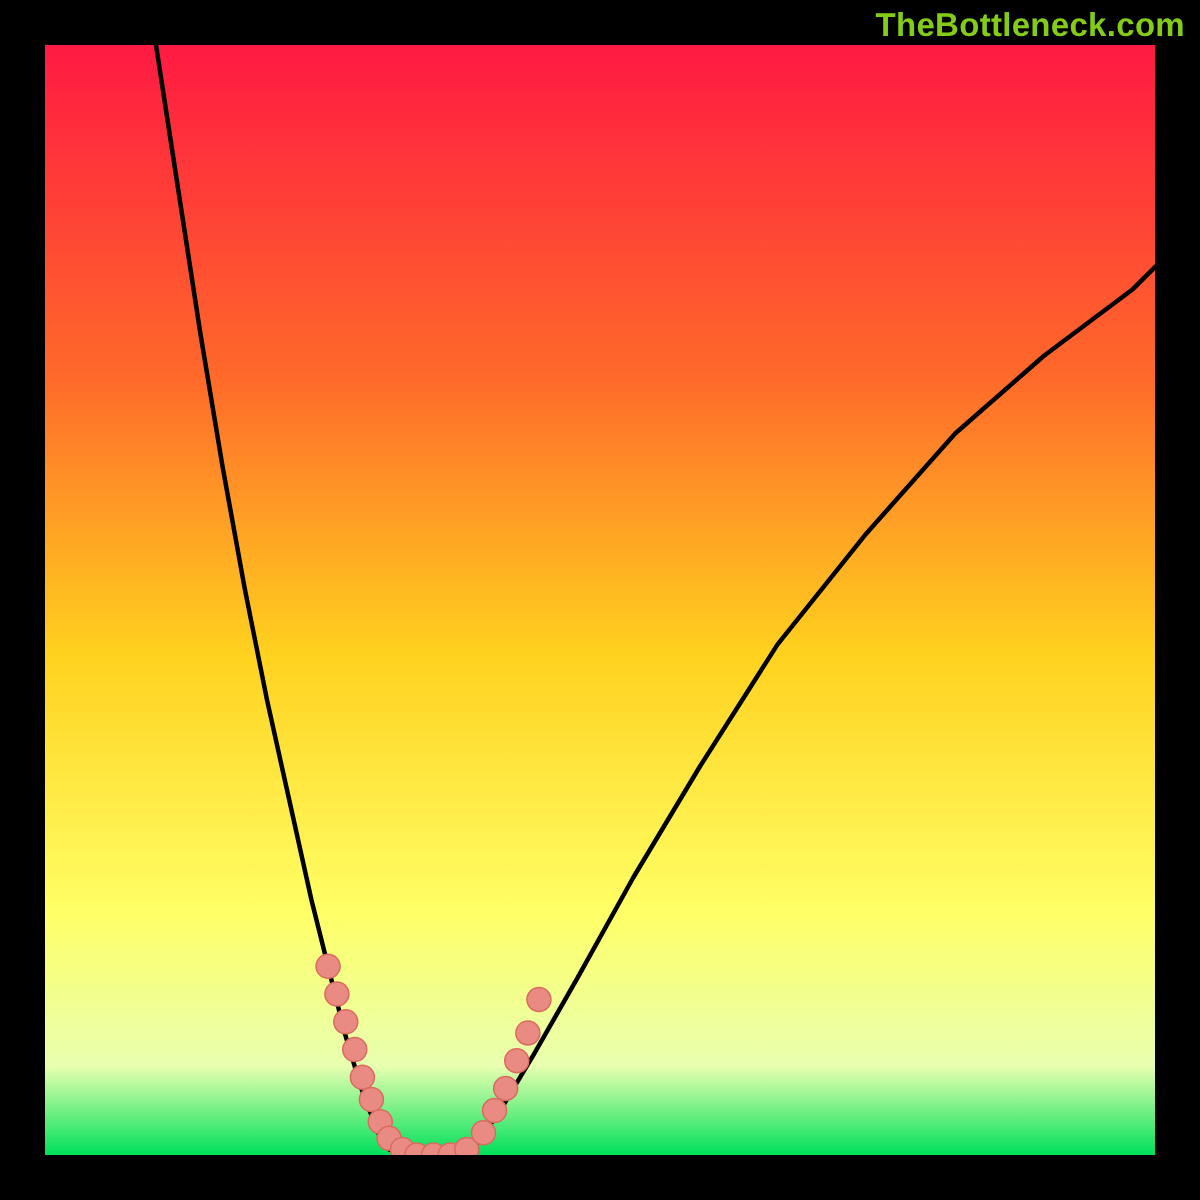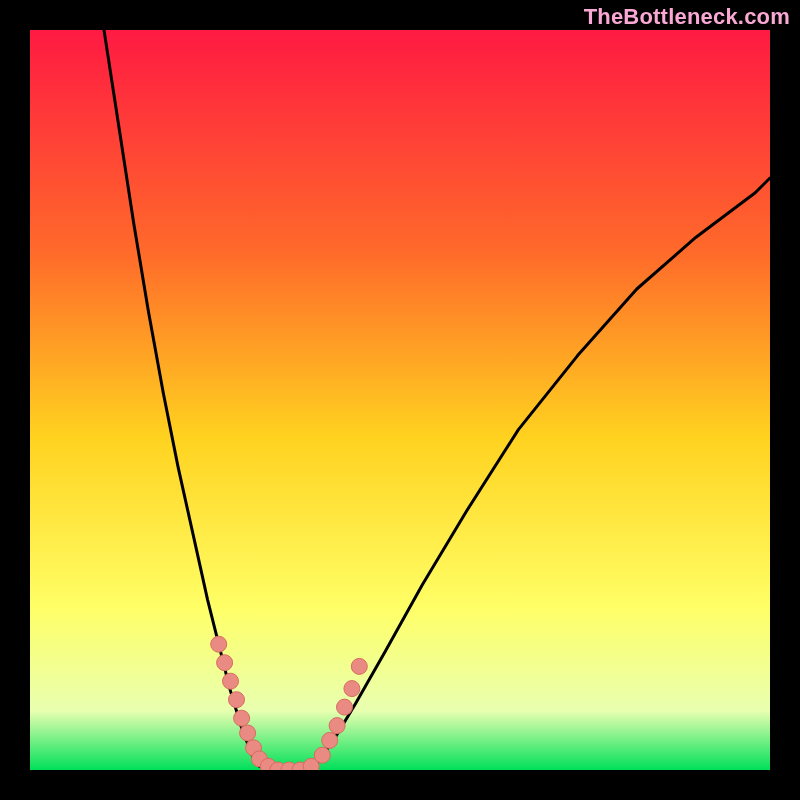--- a/index.html
+++ b/index.html
@@ -25,21 +25,21 @@
     top: 30px;
     width: 740px;
     height: 740px;
   }
   .wm {
     position: absolute;
     top: 4px;
     right: 10px;
     font-size: 22px;
     font-weight: 600;
-    color: #f9a8d4;
+    color: #84cc16;
     letter-spacing: 0.2px;
     margin-left: 16px;
   }
   svg { display: block; }
 </style>
 </head>
 <body>
 
 <div class="frame">
   <div class="plot">

